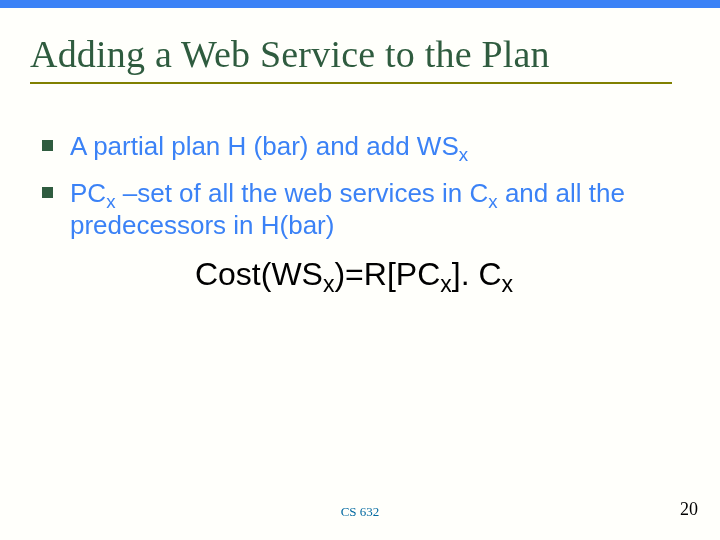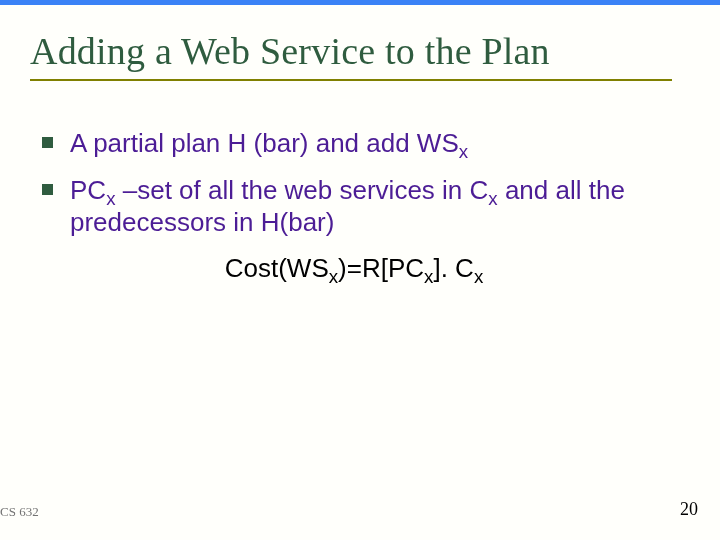--- a/index.html
+++ b/index.html
@@ -10,21 +10,21 @@
     background: #fffffb;
     font-family: "Times New Roman", Times, serif;
     color: #000;
     position: relative;
   }
   .slide {
     width: 720px;
     height: 540px;
     box-sizing: border-box;
     padding: 20px 48px 0 30px;
-    border-top: 5px solid #3b82f6;
+    border-top: 8px solid #3b82f6;
     position: relative;
   }
   .title {
     font-size: 38px;
     color: #2f5c3f;
     font-weight: normal;
     margin: 4px 0 0 0;
     letter-spacing: 0.2px;
   }
   .title-underline {
@@ -42,50 +42,51 @@
     margin: 0;
     padding: 0;
   }
   ul.bullets > li {
     position: relative;
     padding-left: 34px;
     margin-bottom: 14px;
     font-size: 26px;
     line-height: 1.25;
     font-family: Arial, Helvetica, sans-serif;
-    color: #4c1d95;
+    color: #3b82f6;
   }
   ul.bullets > li::before {
     content: "";
     position: absolute;
     left: 6px;
     top: 10px;
     width: 11px;
     height: 11px;
     background: #2f5c3f;
   }
   .sub {
     font-size: 0.72em;
     vertical-align: sub;
     line-height: 0;
   }
   .formula {
     text-align: center;
-    font-size: 26px;
+    font-size: 32px;
     font-family: Arial, Helvetica, sans-serif;
     margin-top: 2px;
   }
   .footer-left {
     position: absolute;
     bottom: 20px;
     left: 0;
     width: 100%;
+    text-align: center;
     font-size: 13px;
     font-family: "Times New Roman", Times, serif;
-    color: #737373;
+    color: #0369a1;
   }
   .footer-right {
     position: absolute;
     bottom: 20px;
     right: 22px;
     font-size: 18px;
     font-family: "Times New Roman", Times, serif;
     color: #000;
   }
 </style>

